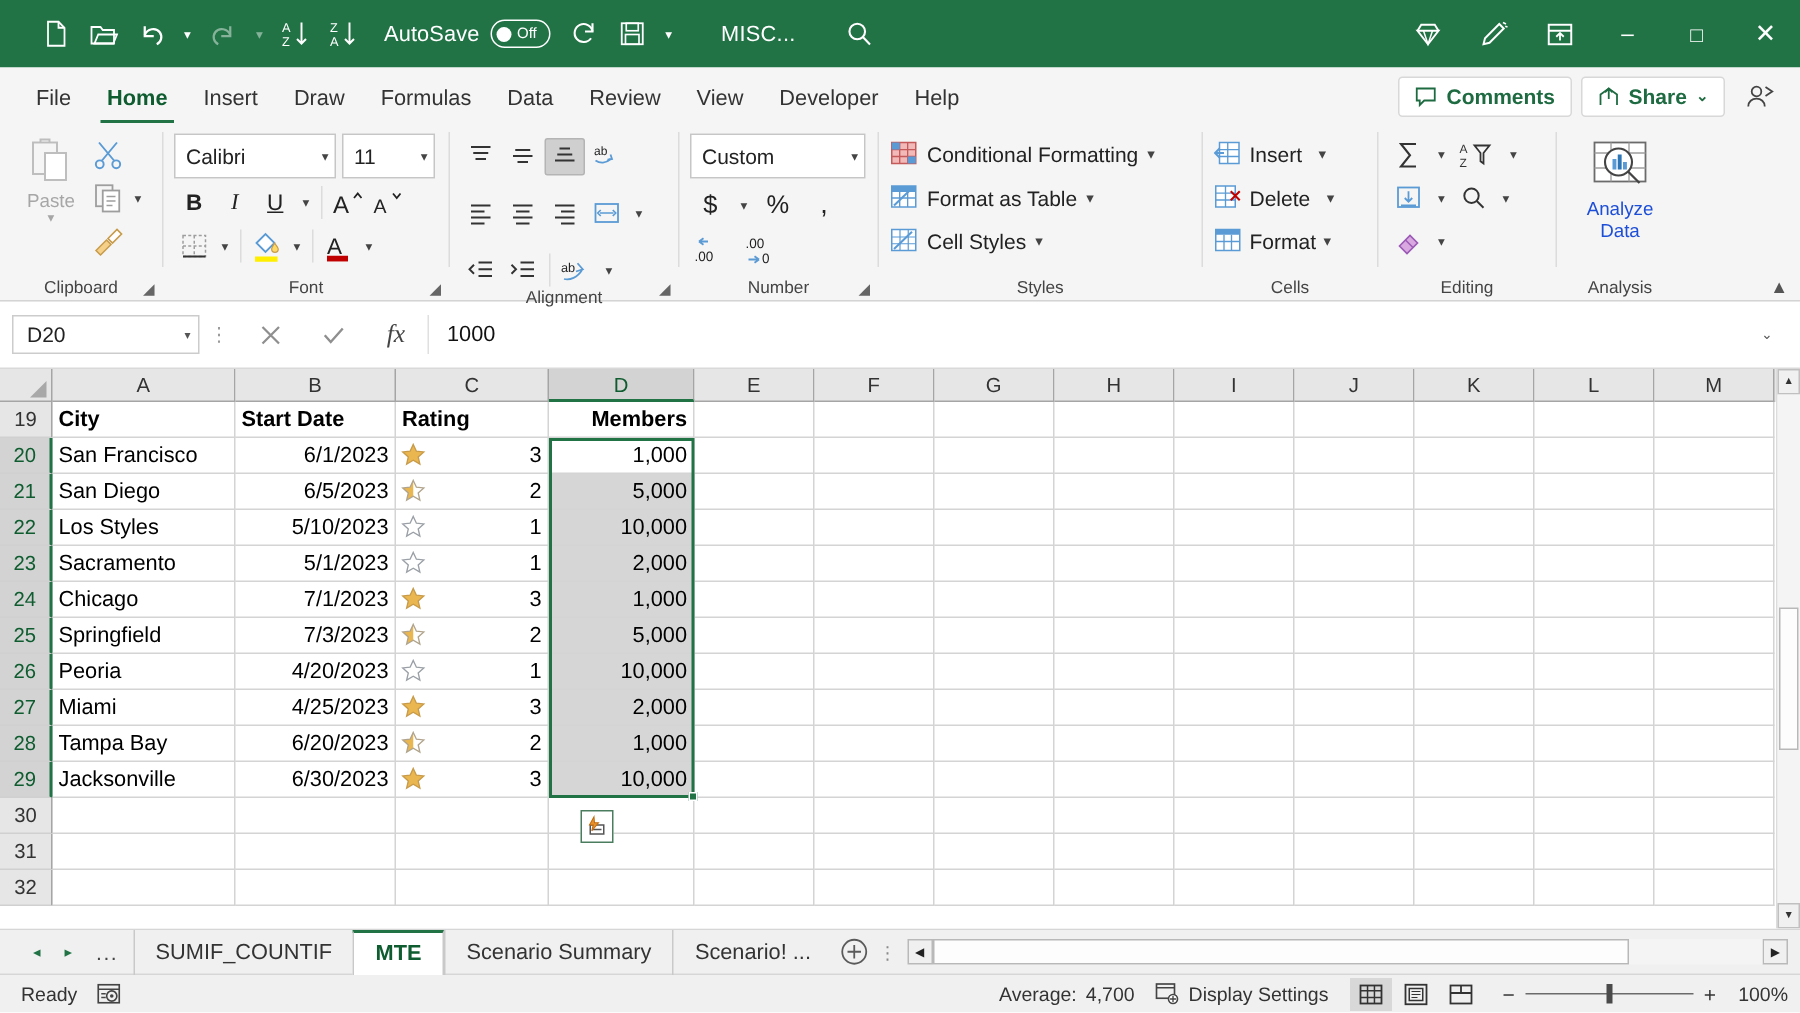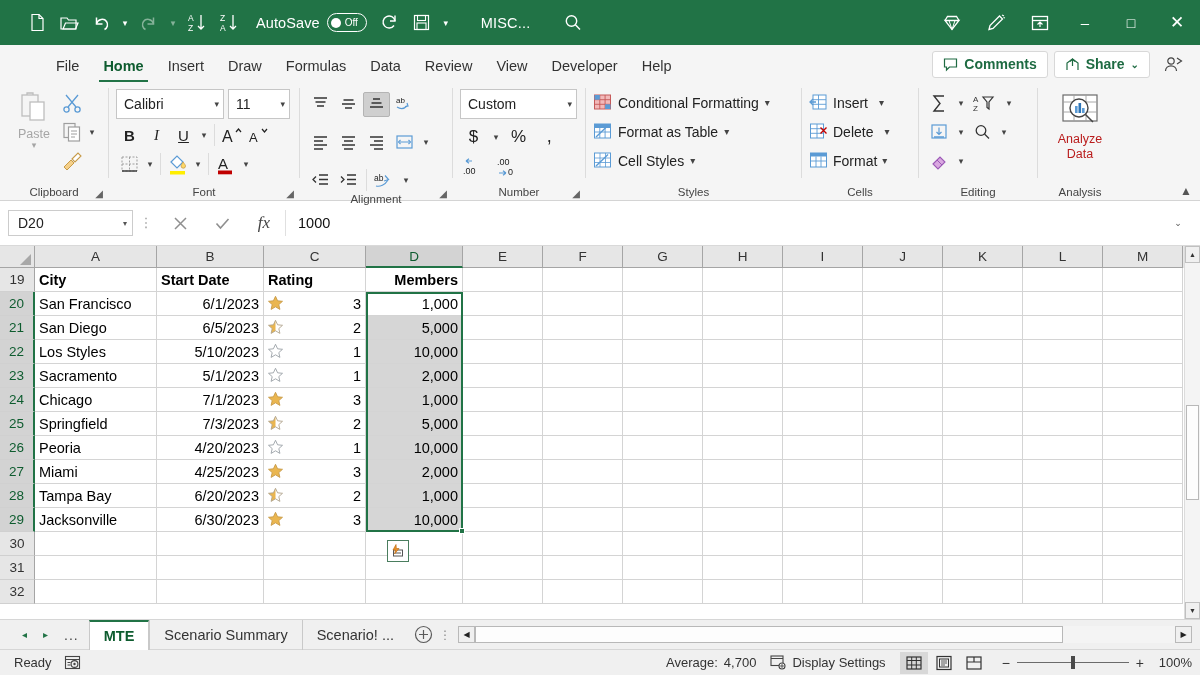--- a/index.html
+++ b/index.html
@@ -38,21 +38,21 @@
   .tb-search { margin-left: 32px; display: flex; align-items: center; }
   .tb-right { margin-left: auto; display: flex; align-items: center; }
   .tb-ico {
     width: 44px; height: 45px; display: flex; align-items: center; justify-content: center;
   }
   .tb-ico.wbtn { width: 46px; }
 
   
   .ribbon-tabs {
     height: 37px; background: #f5f5f5; display: flex; align-items: flex-end;
-    flex: 0 0 37px; position: relative; padding-left: 32px;
+    flex: 0 0 37px; position: relative;
   }
   .rtab {
     font-size: 14.5px; color: #333; padding: 0 12px; height: 33px;
     display: flex; align-items: center; position: relative; white-space: nowrap;
   }
   .rtab:first-child { margin-left: 12px; }
   .rtab.active { color: #0e5c2f; font-weight: bold; }
   .rtab.active::after {
     content: ""; position: absolute; left: 8px; right: 8px; bottom: 0;
     height: 2.5px; background: #217346;
@@ -116,21 +116,21 @@
 
   .cells-col { display: flex; flex-direction: column; gap: 4px; padding-top: 2px; }
   .cell-item { display: flex; align-items: center; gap: 5px; height: 25px; font-size: 14px; color: #222; }
 
   .ed-col { display: flex; flex-direction: column; gap: 3px; padding-top: 2px; }
   .ed-row { display: flex; align-items: center; gap: 1px; height: 26px; }
 
   .analyze {
     display: flex; flex-direction: column; align-items: center; width: 70px; padding-top: 4px;
   }
-  .analyze-lbl { font-size: 12.5px; color: #b91c1c; line-height: 15px; text-align: left; }
+  .analyze-lbl { font-size: 12.5px; color: #1d4ed8; line-height: 15px; text-align: left; }
   .ribbon-collapse { position: absolute; right: 8px; bottom: 2px; font-size: 12px; color: #555; }
 
   
   .fbar {
     height: 45px; background: #fff; display: flex; align-items: center;
     flex: 0 0 45px; padding: 0 10px 0 8px; gap: 0; border-bottom: 1px solid #d9d9d9;
   }
   .namebox {
     width: 125px; height: 26px; border: 1px solid #ccc; background: #fff;
     display: flex; align-items: center; padding: 0 5px 0 9px; font-size: 14px; color: #222;
@@ -1120,20 +1120,21 @@
       </div>
     </div>
 
   <div class="bottombar">
     <div class="tabnav">
       <span class="tabnav-btn">◂</span>
       <span class="tabnav-btn">▸</span>
       <span class="tabnav-dots">...</span>
     </div>
     <div class="sheet-tabs">
+      <div class="stab">SUMIF_COUNTIF</div>
       <div class="stab active">MTE</div>
       <div class="stab">Scenario Summary</div>
       <div class="stab">Scenario! ...</div>
     </div>
     <div class="addsheet">
       <svg width="19" height="19" viewBox="0 0 19 19">
           <circle cx="9.5" cy="9.5" r="8" fill="none" stroke="#5a5a5a" stroke-width="1.2"></circle>
           <path d="M9.5 5v9M5 9.5h9" stroke="#5a5a5a" stroke-width="1.2"></path>
         </svg>
     </div>

